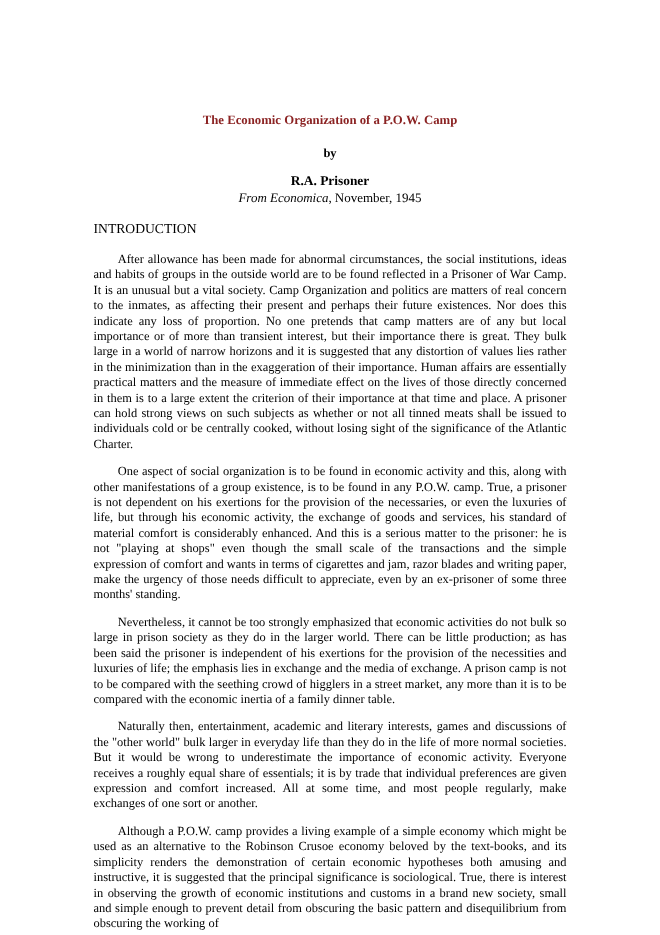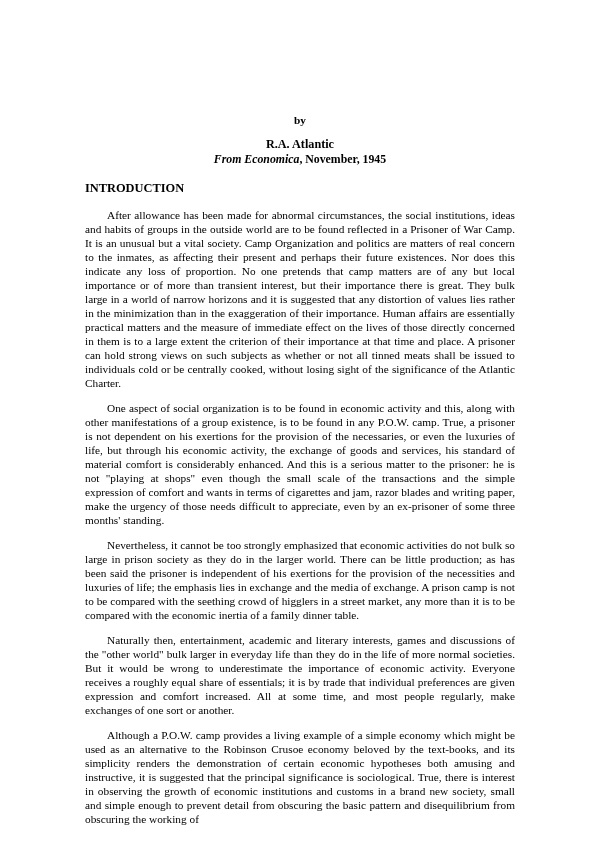--- a/index.html
+++ b/index.html
@@ -31,46 +31,47 @@
     margin: 10px;
   }
   .author {
     text-align: center;
     font-weight: bold;
     font-size: 12.2px;
     margin: 0;
   }
   .source-line {
     text-align: center;
-    font-weight: bold;
+    font-weight: normal;
     font-size: 11.8px;
     margin: 0 0 14px 0;
   }
   .source-line .italic {
     font-style: italic;
   }
   .section-heading {
-    font-weight: bold;
+    font-weight: normal;
     font-size: 12.4px;
     margin: 0 0 12px 0;
     text-align: left;
   }
   .body-paragraph {
     text-align: justify;
     text-indent: 22px;
     margin: 0 0 11px 0;
   }
 </style>
 </head>
 <body>
 
 <div class="page">
+  <h1 class="doc-title" style="color: rgb(139, 35, 35);">The Economic Organization of a P.O.W. Camp</h1>
 
   <div class="byline">by</div>
-  <div class="author">R.A. Atlantic</div>
+  <div class="author">R.A. Prisoner</div>
   <div class="source-line"><span class="italic">From Economica</span><span>, November, 1945</span></div>
 
   <h2 class="section-heading">INTRODUCTION</h2>
 
   <p class="body-paragraph">After allowance has been made for abnormal circumstances, the social institutions, ideas and habits of groups in the outside world are to be found reflected in a Prisoner of War Camp. It is an unusual but a vital society. Camp Organization and politics are matters of real concern to the inmates, as affecting their present and perhaps their future existences. Nor does this indicate any loss of proportion. No one pretends that camp matters are of any but local importance or of more than transient interest, but their importance there is great. They bulk large in a world of narrow horizons and it is suggested that any distortion of values lies rather in the minimization than in the exaggeration of their importance. Human affairs are essentially practical matters and the measure of immediate effect on the lives of those directly concerned in them is to a large extent the criterion of their importance at that time and place. A prisoner can hold strong views on such subjects as whether or not all tinned meats shall be issued to individuals cold or be centrally cooked, without losing sight of the significance of the Atlantic Charter.</p>
   <p class="body-paragraph">One aspect of social organization is to be found in economic activity and this, along with other manifestations of a group existence, is to be found in any P.O.W. camp. True, a prisoner is not dependent on his exertions for the provision of the necessaries, or even the luxuries of life, but through his economic activity, the exchange of goods and services, his standard of material comfort is considerably enhanced. And this is a serious matter to the prisoner: he is not "playing at shops" even though the small scale of the transactions and the simple expression of comfort and wants in terms of cigarettes and jam, razor blades and writing paper, make the urgency of those needs difficult to appreciate, even by an ex-prisoner of some three months' standing.</p>
   <p class="body-paragraph">Nevertheless, it cannot be too strongly emphasized that economic activities do not bulk so large in prison society as they do in the larger world. There can be little production; as has been said the prisoner is independent of his exertions for the provision of the necessities and luxuries of life; the emphasis lies in exchange and the media of exchange. A prison camp is not to be compared with the seething crowd of higglers in a street market, any more than it is to be compared with the economic inertia of a family dinner table.</p>
   <p class="body-paragraph">Naturally then, entertainment, academic and literary interests, games and discussions of the "other world" bulk larger in everyday life than they do in the life of more normal societies. But it would be wrong to underestimate the importance of economic activity. Everyone receives a roughly equal share of essentials; it is by trade that individual preferences are given expression and comfort increased. All at some time, and most people regularly, make exchanges of one sort or another.</p>
   <p class="body-paragraph">Although a P.O.W. camp provides a living example of a simple economy which might be used as an alternative to the Robinson Crusoe economy beloved by the text-books, and its simplicity renders the demonstration of certain economic hypotheses both amusing and instructive, it is suggested that the principal significance is sociological. True, there is interest in observing the growth of economic institutions and customs in a brand new society, small and simple enough to prevent detail from obscuring the basic pattern and disequilibrium from obscuring the working of</p>
 </div>

